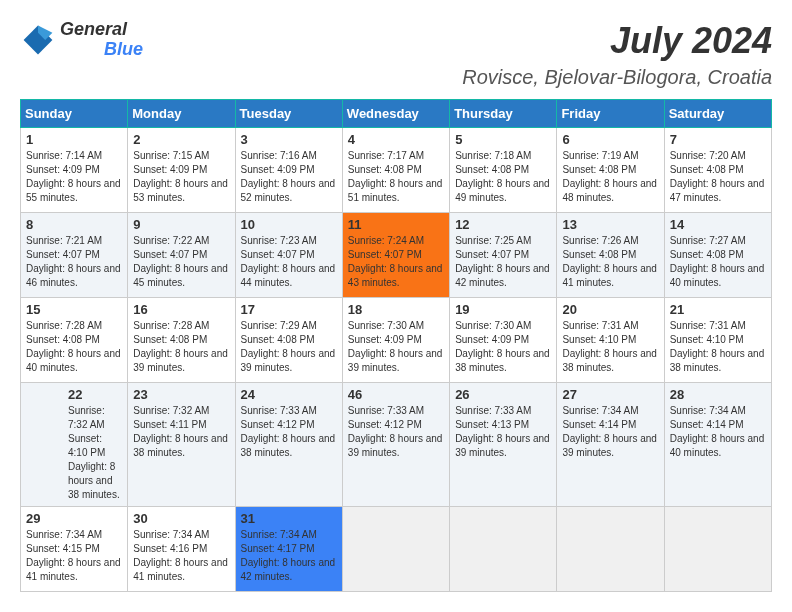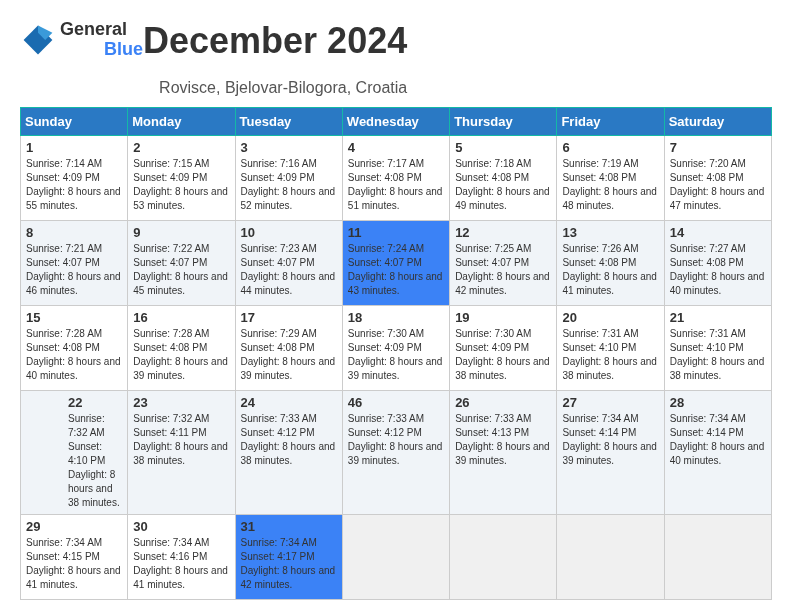--- a/index.html
+++ b/index.html
@@ -5,23 +5,24 @@
     * { box-sizing: border-box; margin: 0; padding: 0; }
     body {
       font-family: Arial, sans-serif;
       background: #fff;
       width: 792px;
       min-height: 612px;
       padding: 20px;
     }
     .header {
       display: flex;
-      justify-content: flex-start;
+      justify-content: space-between;
       align-items: flex-start;
       margin-bottom: 10px;
+      font-style: italic;
     }
     .logo {
       display: flex;
       align-items: center;
       gap: 4px;
     }
     .logo-text {
       display: flex;
       flex-direction: column;
       font-size: 18px;
@@ -36,23 +37,23 @@
     }
     .title-area {
       text-align: right;
     }
     .month-title {
       font-size: 36px;
       font-weight: bold;
       color: #333;
     }
     .location {
-      font-size: 16px;
+      font-size: 20px;
       color: #555;
-      margin-top: 17px;
+      margin-top: 4px;
     }
     .calendar {
       width: 100%;
       border-collapse: collapse;
     }
     .calendar th {
       background-color: #2a79c4;
       color: #fff;
       padding: 6px 4px;
       font-size: 13px;
@@ -97,21 +98,21 @@
     <svg class="logo-icon" viewBox="0 0 40 40">
       <polygon points="20,4 36,20 20,36 4,20" fill="#1a6bb0"></polygon>
       <polygon points="20,4 36,12 28,20 20,12" fill="#3a9ad9"></polygon>
     </svg>
     <div class="logo-text">
       <span class="logo-general">General</span>
       <span class="logo-blue">Blue</span>
     </div>
   </div>
   <div class="title-area">
-    <div class="month-title">December 2024</div>
+    <div class="month-title">July 2024</div>
     <div class="location">Rovisce, Bjelovar-Bilogora, Croatia</div>
   </div>
 </div>
 
 <table class="calendar">
   <thead>
     <tr>
     <th>Sunday</th>
         <th>Monday</th>
         <th>Tuesday</th>
@@ -158,21 +159,21 @@
           <div class="day-info">Sunrise: 7:21 AM<br>Sunset: 4:07 PM<br>Daylight: 8 hours and 46 minutes.</div>
         </td>
         <td style="background: rgb(240, 244, 248);">
           <div class="day-num">9</div>
           <div class="day-info">Sunrise: 7:22 AM<br>Sunset: 4:07 PM<br>Daylight: 8 hours and 45 minutes.</div>
         </td>
         <td style="background: rgb(240, 244, 248);">
           <div class="day-num">10</div>
           <div class="day-info">Sunrise: 7:23 AM<br>Sunset: 4:07 PM<br>Daylight: 8 hours and 44 minutes.</div>
         </td>
-        <td style="background: #3b82f6; margin-left: 40px;">
+        <td style="background: #f97316; margin-left: 40px;">
           <div class="day-num">11</div>
           <div class="day-info">Sunrise: 7:24 AM<br>Sunset: 4:07 PM<br>Daylight: 8 hours and 43 minutes.</div>
         </td>
         <td style="background: rgb(240, 244, 248);">
           <div class="day-num">12</div>
           <div class="day-info">Sunrise: 7:25 AM<br>Sunset: 4:07 PM<br>Daylight: 8 hours and 42 minutes.</div>
         </td>
         <td style="background: rgb(240, 244, 248);">
           <div class="day-num">13</div>
           <div class="day-info">Sunrise: 7:26 AM<br>Sunset: 4:08 PM<br>Daylight: 8 hours and 41 minutes.</div>

